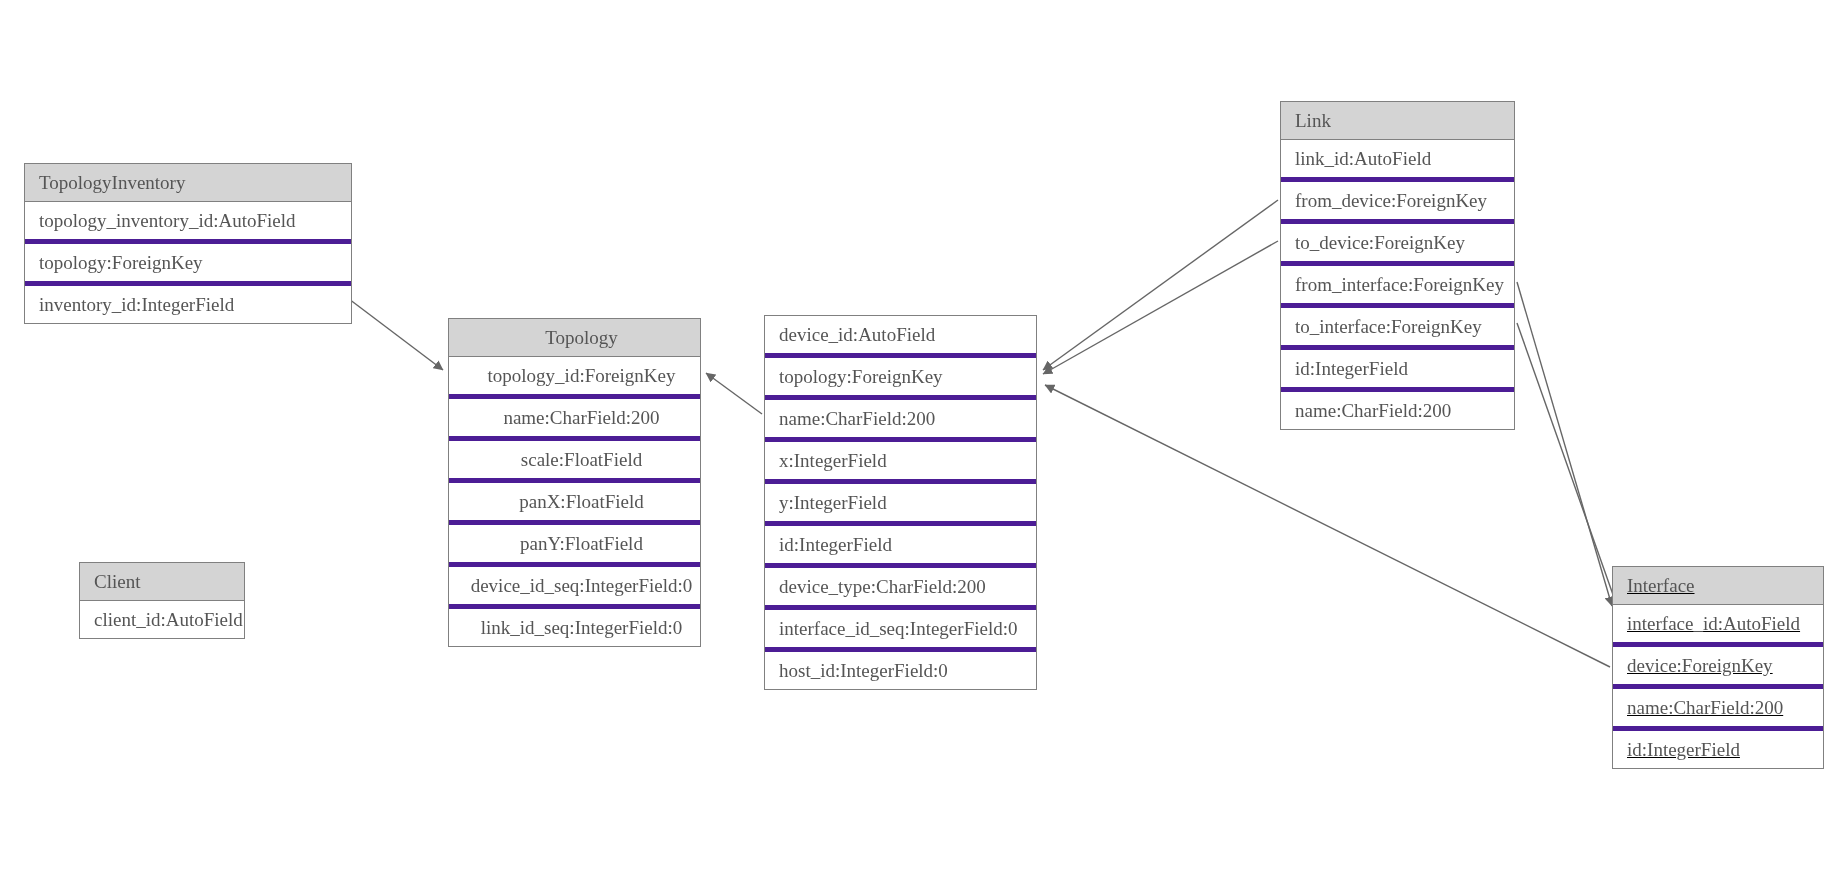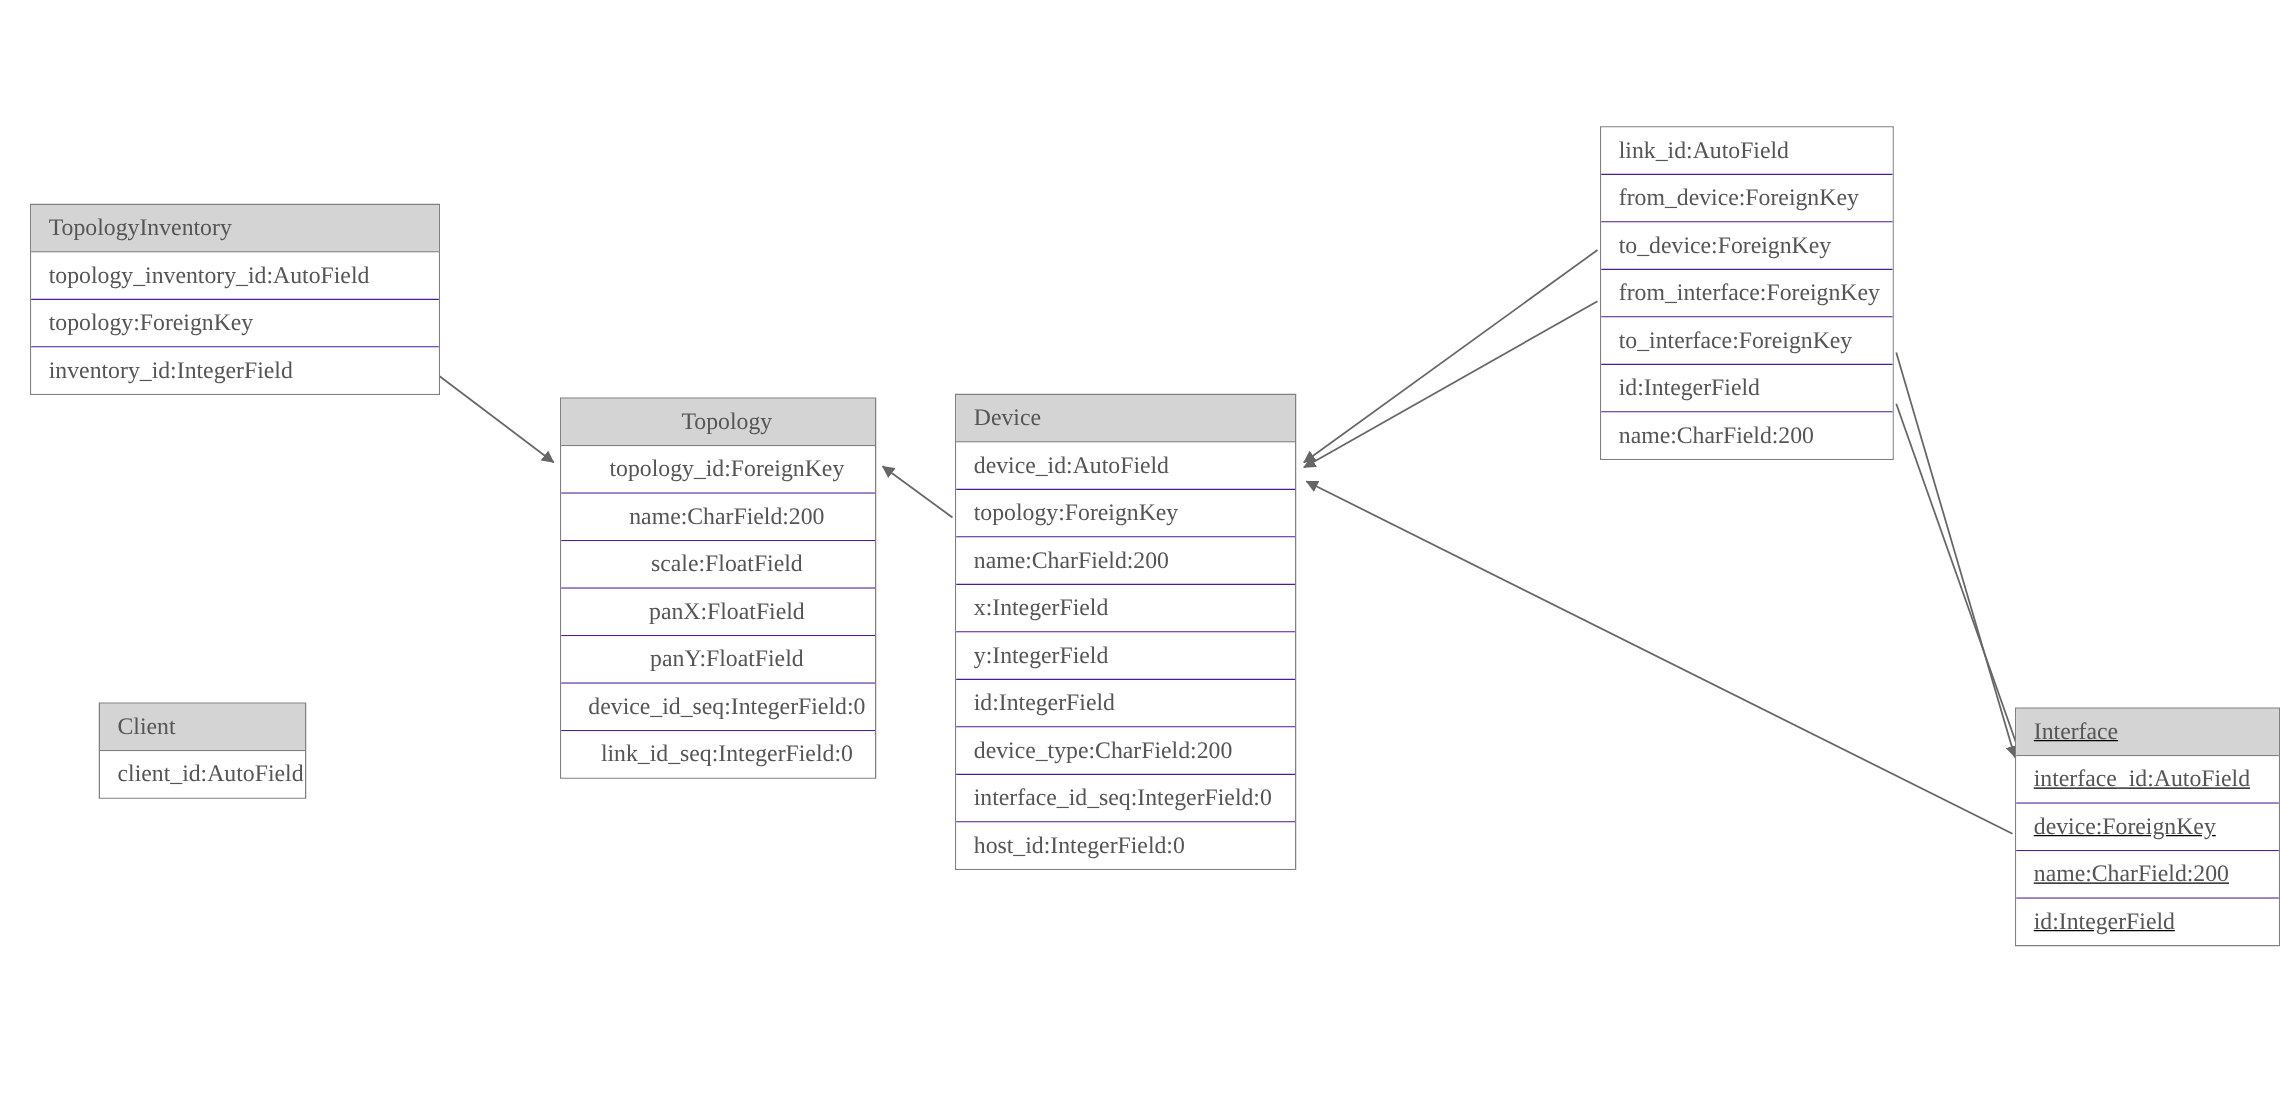--- a/index.html
+++ b/index.html
@@ -40,21 +40,21 @@
     background: #d4d4d4;
     border-bottom: 1px solid #808080;
     color: #555555;
     font-size: 19px;
     line-height: 1;
     padding: 9px 0 9px 14px;
     white-space: nowrap;
   }
   .entity-row {
     box-sizing: border-box;
-    border-bottom: 1px solid #4c1d95;
+    border-bottom: 5px solid #4c1d95;
     color: #555555;
     font-size: 19px;
     line-height: 1;
     padding: 9px 0 9px 14px;
     white-space: nowrap;
     background: #ffffff;
   }
   .entity-row:last-child {
     border-bottom: none;
   }
@@ -115,32 +115,32 @@
         <div class="entity-header">Topology</div>
         <div class="entity-row">topology_id:ForeignKey</div>
         <div class="entity-row">name:CharField:200</div>
         <div class="entity-row">scale:FloatField</div>
         <div class="entity-row">panX:FloatField</div>
         <div class="entity-row">panY:FloatField</div>
         <div class="entity-row">device_id_seq:IntegerField:0</div>
         <div class="entity-row">link_id_seq:IntegerField:0</div>
       </div>
       <div class="entity" style="left: 764px; top: 315px; width: 273px;">
-        <div class="entity-header">Device</div>
         <div class="entity-row">device_id:AutoField</div>
         <div class="entity-row">topology:ForeignKey</div>
         <div class="entity-row">name:CharField:200</div>
         <div class="entity-row">x:IntegerField</div>
         <div class="entity-row">y:IntegerField</div>
         <div class="entity-row">id:IntegerField</div>
         <div class="entity-row">device_type:CharField:200</div>
         <div class="entity-row">interface_id_seq:IntegerField:0</div>
         <div class="entity-row">host_id:IntegerField:0</div>
       </div>
       <div class="entity" style="left: 1280px; top: 101px; width: 235px;">
+        <div class="entity-header">Link</div>
         <div class="entity-row">link_id:AutoField</div>
         <div class="entity-row">from_device:ForeignKey</div>
         <div class="entity-row">to_device:ForeignKey</div>
         <div class="entity-row">from_interface:ForeignKey</div>
         <div class="entity-row">to_interface:ForeignKey</div>
         <div class="entity-row">id:IntegerField</div>
         <div class="entity-row">name:CharField:200</div>
       </div>
       <div class="entity" style="left: 1612px; top: 566px; width: 212px; text-decoration: underline;">
         <div class="entity-header">Interface</div>

